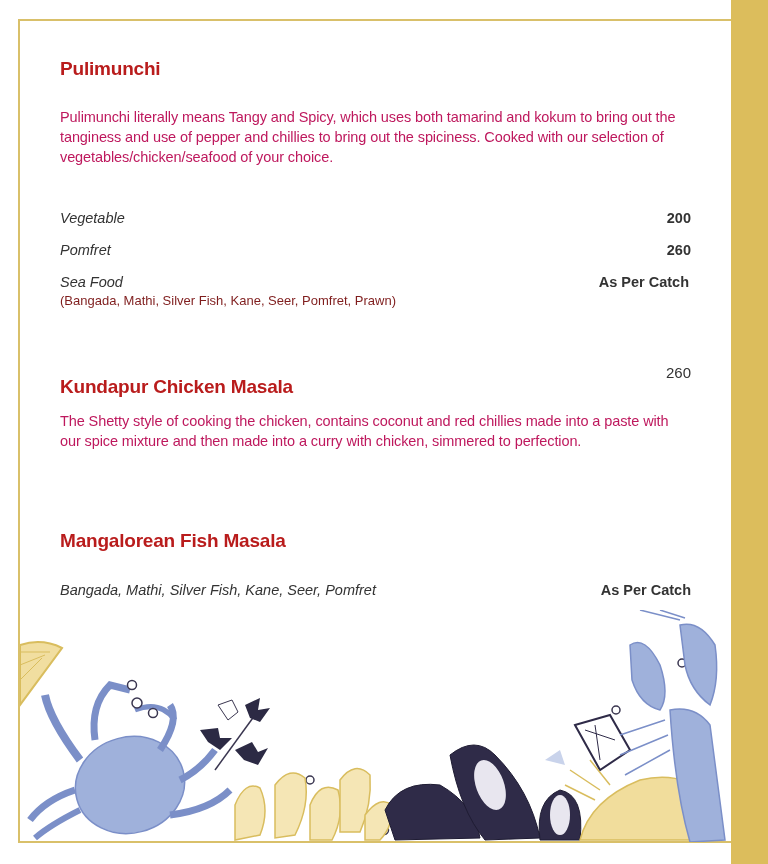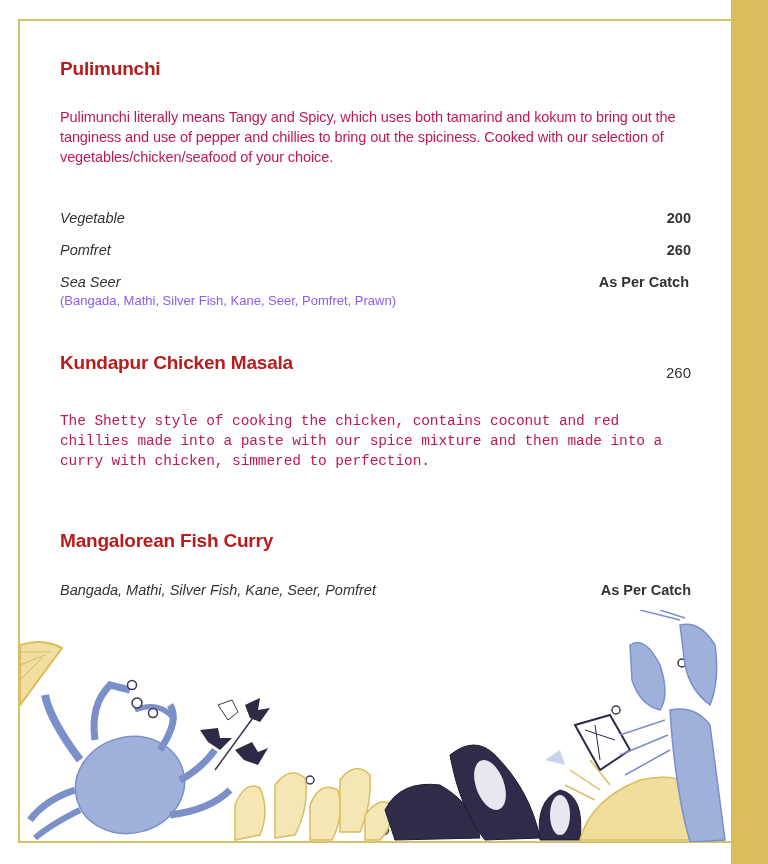--- a/index.html
+++ b/index.html
@@ -26,21 +26,21 @@
       letter-spacing: -0.2px; white-space: nowrap;
     }
     .price-head { position: absolute; right: 0; font-size: 15px; color: #333; }
     .para {
       position: absolute; left: 0; width: 631px; font-size: 14.5px; line-height: 20px;
       color: #be185d; letter-spacing: -0.1px;
     }
     .row { position: absolute; left: 0; width: 631px; font-size: 14.5px; color: #333; }
     .row .name { position: absolute; left: 0; white-space: nowrap; font-style: italic; }
     .row .price { position: absolute; right: 0; white-space: nowrap; font-weight: bold; }
-    .row .sub { position: absolute; left: 0; top: 19px; font-size: 13px; white-space: nowrap; color: #8b5cf6; }
+    .row .sub { position: absolute; left: 0; top: 19px; font-size: 13px; white-space: nowrap; color: #7f1d1d; }
     .illus { position: absolute; left: 20px; top: 610px; width: 711px; height: 232px; overflow: hidden; }
   </style>
 </head>
 <body>
 
 <div class="gold-bar"></div>
 <div class="frame"></div>
 
 <div class="content">
 
@@ -49,30 +49,30 @@
 
   <div class="row" style="top:210px;">
     <span class="name">Vegetable</span>
     <span class="price">200</span>
   </div>
   <div class="row" style="top:242px;">
     <span class="name">Pomfret</span>
     <span class="price">260</span>
   </div>
   <div class="row" style="top:274px;">
-    <span class="name">Sea Seer</span>
+    <span class="name">Sea Food</span>
     <span class="price" style="right:2px;">As Per Catch</span>
     <span class="sub">(Bangada, Mathi, Silver Fish, Kane, Seer, Pomfret, Prawn)</span>
   </div>
 
-  <div class="title" style="top:352px;">Kundapur Chicken Masala</div>
+  <div class="title" style="top:376px;">Kundapur Chicken Masala</div>
   <div class="price-head" style="top:364px;">260</div>
-  <div class="para" style="top:411px;font-family:Liberation Mono, monospace;">The Shetty style of cooking the chicken, contains coconut and red chillies made into a paste with our spice mixture and then made into a curry with chicken, simmered to perfection.</div>
+  <div class="para" style="top:411px;">The Shetty style of cooking the chicken, contains coconut and red chillies made into a paste with our spice mixture and then made into a curry with chicken, simmered to perfection.</div>
 
-  <div class="title" style="top:530px;">Mangalorean Fish Curry</div>
+  <div class="title" style="top:530px;">Mangalorean Fish Masala</div>
   <div class="row" style="top:582px;">
     <span class="name">Bangada, Mathi, Silver Fish, Kane, Seer, Pomfret</span>
     <span class="price">As Per Catch</span>
   </div>
 </div>
 
 <svg class="illus" viewBox="0 0 711 232" xmlns="http://www.w3.org/2000/svg">
 
   <g>
     <path d="M0,35 Q22,28 42,38 L0,95 Z" fill="#f1dea0" stroke="#d9bd5e" stroke-width="2"></path>

